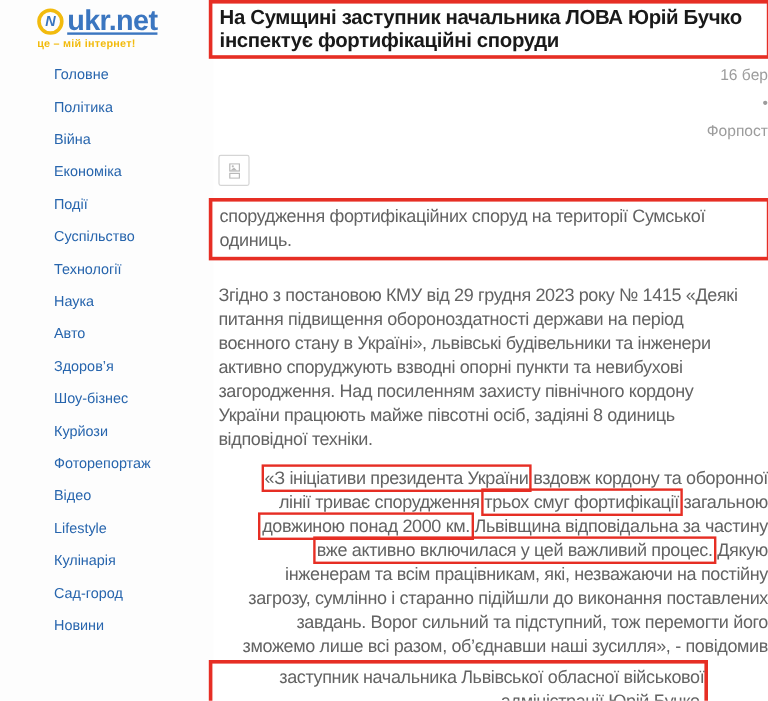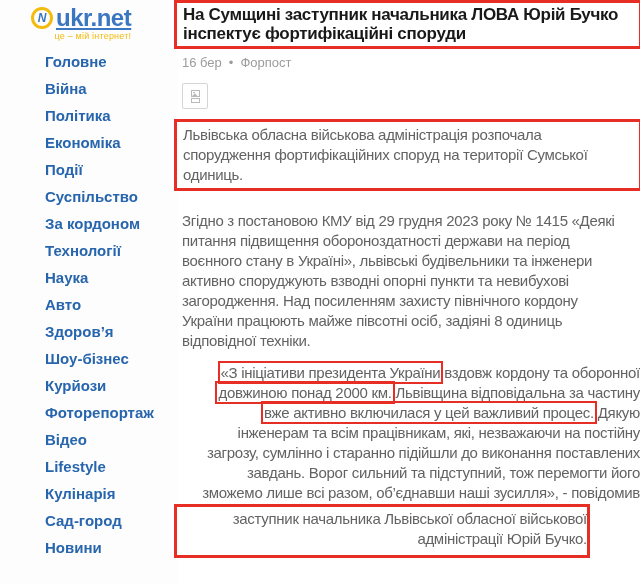--- a/index.html
+++ b/index.html
@@ -15,37 +15,37 @@
   
   .sidebar{position:absolute;left:0;top:0;width:178px;height:584px;background:#fdfdfd;}
   .logo{position:absolute;left:31px;top:6px;cursor:pointer;}
   .logo-row{display:flex;align-items:center;gap:3px;}
   .logo-circle{
     width:22px;height:22px;border:3px solid var(--logo-yellow);border-radius:50%;
     display:flex;align-items:center;justify-content:center;flex:0 0 auto;
   }
   .logo-circle span{color:var(--logo-blue);font-size:12px;font-weight:bold;font-style:italic;line-height:1;}
   .logo-text{color:var(--logo-blue);font-size:24px;font-weight:bold;letter-spacing:-0.5px;line-height:1;text-decoration:underline;}
-  .logo-tagline{color:var(--logo-yellow);font-size:9px;font-weight:normal;text-align:right;margin-top:1px;letter-spacing:0.2px;}
+  .logo-tagline{color:var(--logo-yellow);font-size:9px;font-weight:bold;margin-top:1px;letter-spacing:0.2px;}
   .nav{position:absolute;left:45px;top:48px;}
   .nav-item{
     height:27px;display:flex;align-items:center;color:var(--blue);
-    font-size:15px;font-weight:bold;cursor:pointer;white-space:nowrap;
+    font-size:12px;font-weight:normal;cursor:pointer;white-space:nowrap;
   }
   
   .main{position:absolute;left:180px;top:0;width:460px;}
   .line{white-space:pre;letter-spacing:-0.3px;}
   .headline{
     margin-left:-6px;margin-right:-2px;border:3px solid var(--hl);
     padding:2px 4px 3px 6px;color:var(--title-black);
     font-size:17px;font-weight:bold;line-height:19px;
   }
   .headline .line{letter-spacing:-0.3px;}
   .meta{margin-top:6px;display:flex;align-items:flex-end;gap:7px;
-    color:var(--meta-gray);font-size:13px;line-height:16px;padding-left:2px;}
+    color:var(--meta-gray);font-size:13px;line-height:16px;padding-left:2px;flex-direction:column;}
   .meta .src{cursor:pointer;}
   .img-ph{
     margin-top:12px;margin-left:2px;width:26px;height:26px;border:1px solid #d5d5d5;
     border-radius:2px;background:#fff;display:flex;align-items:center;justify-content:center;
   }
   .lead{
     margin-left:-6px;margin-right:-2px;margin-top:10px;border:3px solid var(--hl);
     padding:3px 4px 3px 6px;color:var(--body-gray);font-size:15px;line-height:20px;
   }
   .article-body{color:var(--body-gray);font-size:15px;line-height:20px;padding-left:2px;}
@@ -65,26 +65,25 @@
     <div class="logo-row">
       <div class="logo-circle">
         <span>N</span>
       </div>
       <div class="logo-text">ukr.net</div>
     </div>
     <div class="logo-tagline">це – мій інтернет!</div>
   </div>
   <nav class="nav">
       <div class="nav-item">Головне</div>
+      <div class="nav-item">Політика</div>
       <div class="nav-item">Війна</div>
-      <div class="nav-item">Політика</div>
       <div class="nav-item">Економіка</div>
       <div class="nav-item">Події</div>
       <div class="nav-item">Суспільство</div>
-      <div class="nav-item">За кордоном</div>
       <div class="nav-item">Технології</div>
       <div class="nav-item">Наука</div>
       <div class="nav-item">Авто</div>
       <div class="nav-item">Здоров’я</div>
       <div class="nav-item">Шоу-бізнес</div>
       <div class="nav-item">Курйози</div>
       <div class="nav-item">Фоторепортаж</div>
       <div class="nav-item">Відео</div>
       <div class="nav-item">Lifestyle</div>
       <div class="nav-item">Кулінарія</div>
@@ -105,36 +104,36 @@
   </div>
   <div class="img-ph">
     <svg width="13" height="13" viewBox="0 0 13 13">
       <rect x="2.5" y="0.5" width="8" height="6" fill="none" stroke="#b9b9b9"></rect>
       <circle cx="5" cy="2.6" r="0.9" fill="#b9b9b9"></circle>
       <path d="M3 6 L6 3.5 L8.5 6 Z" fill="#b9b9b9"></path>
       <rect x="2.5" y="8.5" width="8" height="4" fill="none" stroke="#b9b9b9"></rect>
     </svg>
   </div>
   <div class="lead">
-      <div class="line">Львівська обласна військова адміністрація розпочала</div>
       <div class="line">спорудження фортифікаційних споруд на території Сумської</div>
       <div class="line">одиниць.</div>
     </div>
   <div class="article-body">
       <div class="para">
         <div class="line">Згідно з постановою КМУ від 29 грудня 2023 року № 1415 «Деякі</div>
         <div class="line">питання підвищення обороноздатності держави на період</div>
         <div class="line">воєнного стану в Україні», львівські будівельники та інженери</div>
         <div class="line">активно споруджують взводні опорні пункти та невибухові</div>
         <div class="line">загородження. Над посиленням захисту північного кордону</div>
         <div class="line">України працюють майже півсотні осіб, задіяні 8 одиниць</div>
         <div class="line">відповідної техніки.</div>
       </div>
       <div class="para quote">
         <div class="line"><span class="hl">«З ініціативи президента України</span> вздовж кордону та оборонної</div>
+        <div class="line">лінії триває спорудження <span class="hl">трьох смуг фортифікації</span> загальною</div>
         <div class="line"><span class="hl">довжиною понад 2000 км.</span> Львівщина відповідальна за частину</div>
         <div class="line"><span class="hl">вже активно включилася у цей важливий процес.</span> Дякую</div>
         <div class="line">інженерам та всім працівникам, які, незважаючи на постійну</div>
         <div class="line">загрозу, сумлінно і старанно підійшли до виконання поставлених</div>
         <div class="line">завдань. Ворог сильний та підступний, тож перемогти його</div>
         <div class="line">зможемо лише всі разом, об’єднавши наші зусилля», - повідомив</div>
         <div class="attr-box">
           <div class="line">заступник начальника Львівської обласної військової</div>
           <div class="line">адміністрації Юрій Бучко.</div>
         </div>

